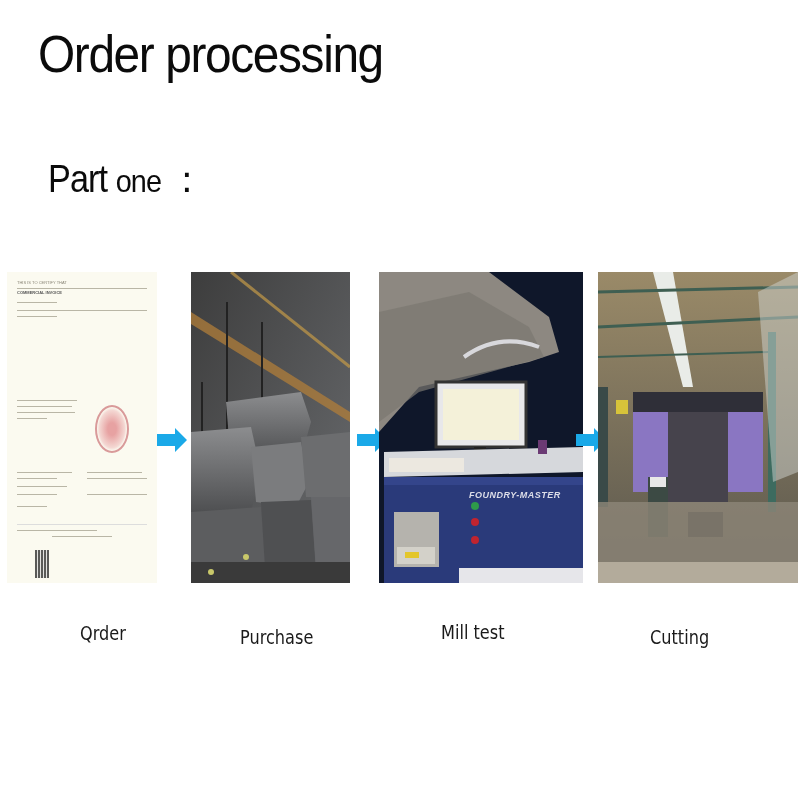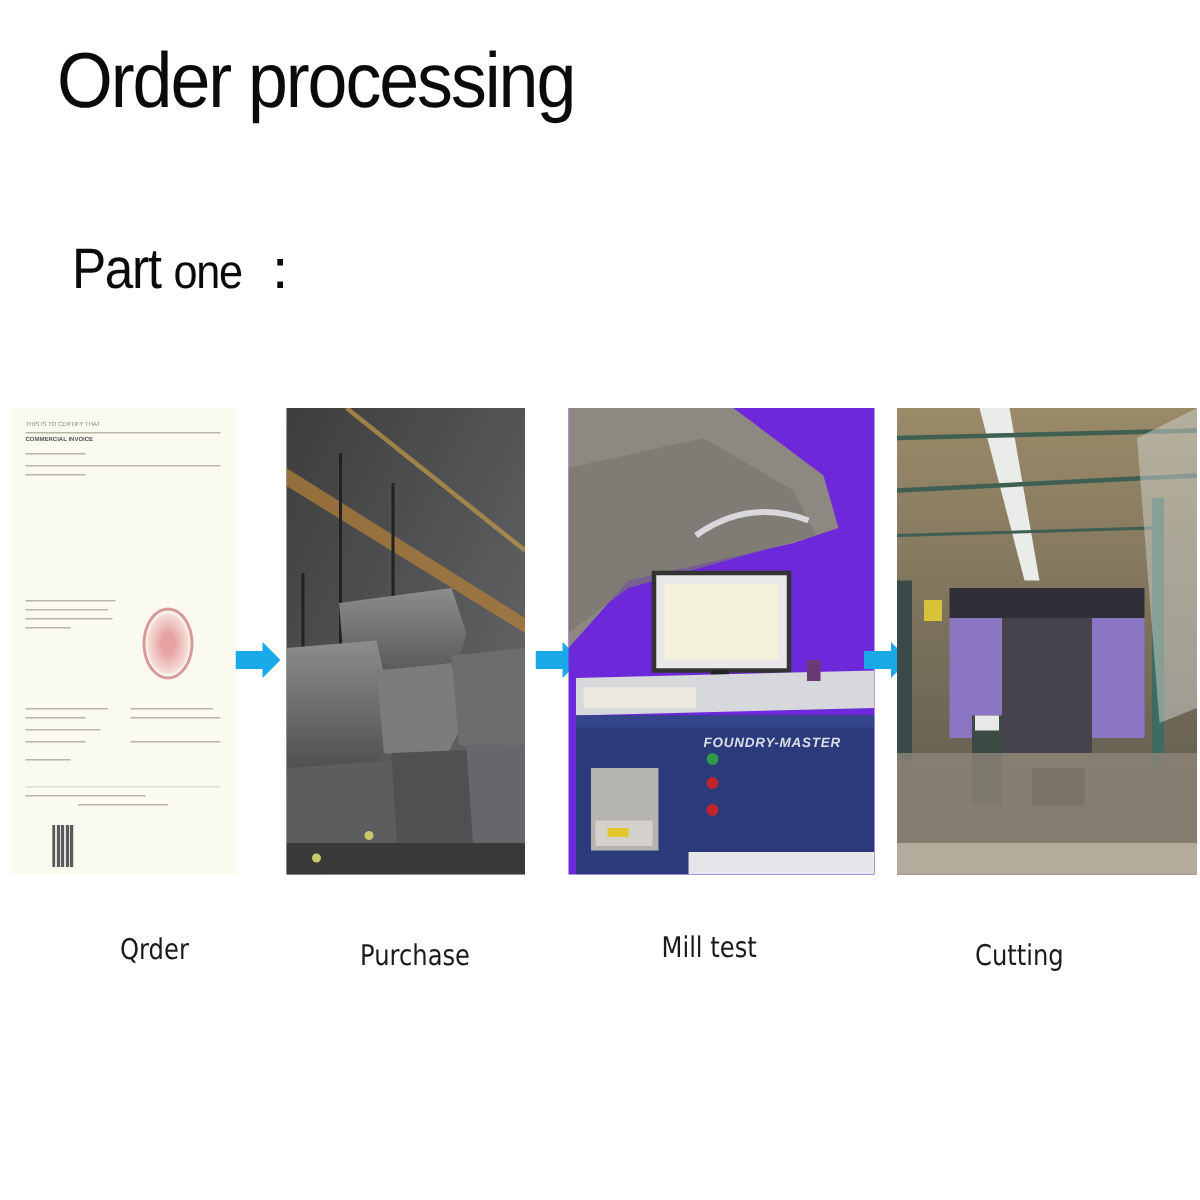--- a/index.html
+++ b/index.html
@@ -3,21 +3,21 @@
 <meta charset="utf-8">
 <style>
   html, body { margin:0; padding:0; }
   body { width:800px; height:800px; background:#ffffff; position:relative; overflow:hidden; font-family:"Liberation Sans", sans-serif; color:#111; }
   .title { position:absolute; left:38px; top:24px; font-size:52px; letter-spacing:-1.5px; transform:scaleX(0.92); transform-origin:left top; color:#0b0b0b; white-space:nowrap; }
   .subtitle { position:absolute; left:48px; top:154px; font-size:38px; letter-spacing:-1px; transform:scaleX(0.9); transform-origin:left top; color:#0b0b0b; white-space:nowrap; }
   .subtitle .small { font-size:32px; }
   .panel { position:absolute; top:272px; height:311px; overflow:hidden; }
   .p1 { left:7px; width:150px; background:#fbfaf0; }
   .p2 { left:191px; width:159px; background:#4a4b4d; }
-  .p3 { left:379px; width:204px; background:#6d28d9; }
+  .p3 { left:379px; width:204px; background:#0f172a; }
   .p4 { left:598px; width:200px; background:#5a5750; }
   .arrow { position:absolute; top:428px; width:30px; height:24px; }
   .a1 { left:157px; } .a2 { left:357px; } .a3 { left:576px; }
   .label { position:absolute; font-family:"DejaVu Sans", sans-serif; font-size:19px; color:#1a1a1a; transform:scaleX(0.85); transform-origin:left top; white-space:nowrap; }
   .l1 { left:80px; top:622px; }
   .l2 { left:240px; top:626px; }
   .l3 { left:441px; top:621px; }
   .l4 { left:650px; top:626px; }
   
   .cert-line { position:absolute; height:2px; background:#b9b6a6; }

